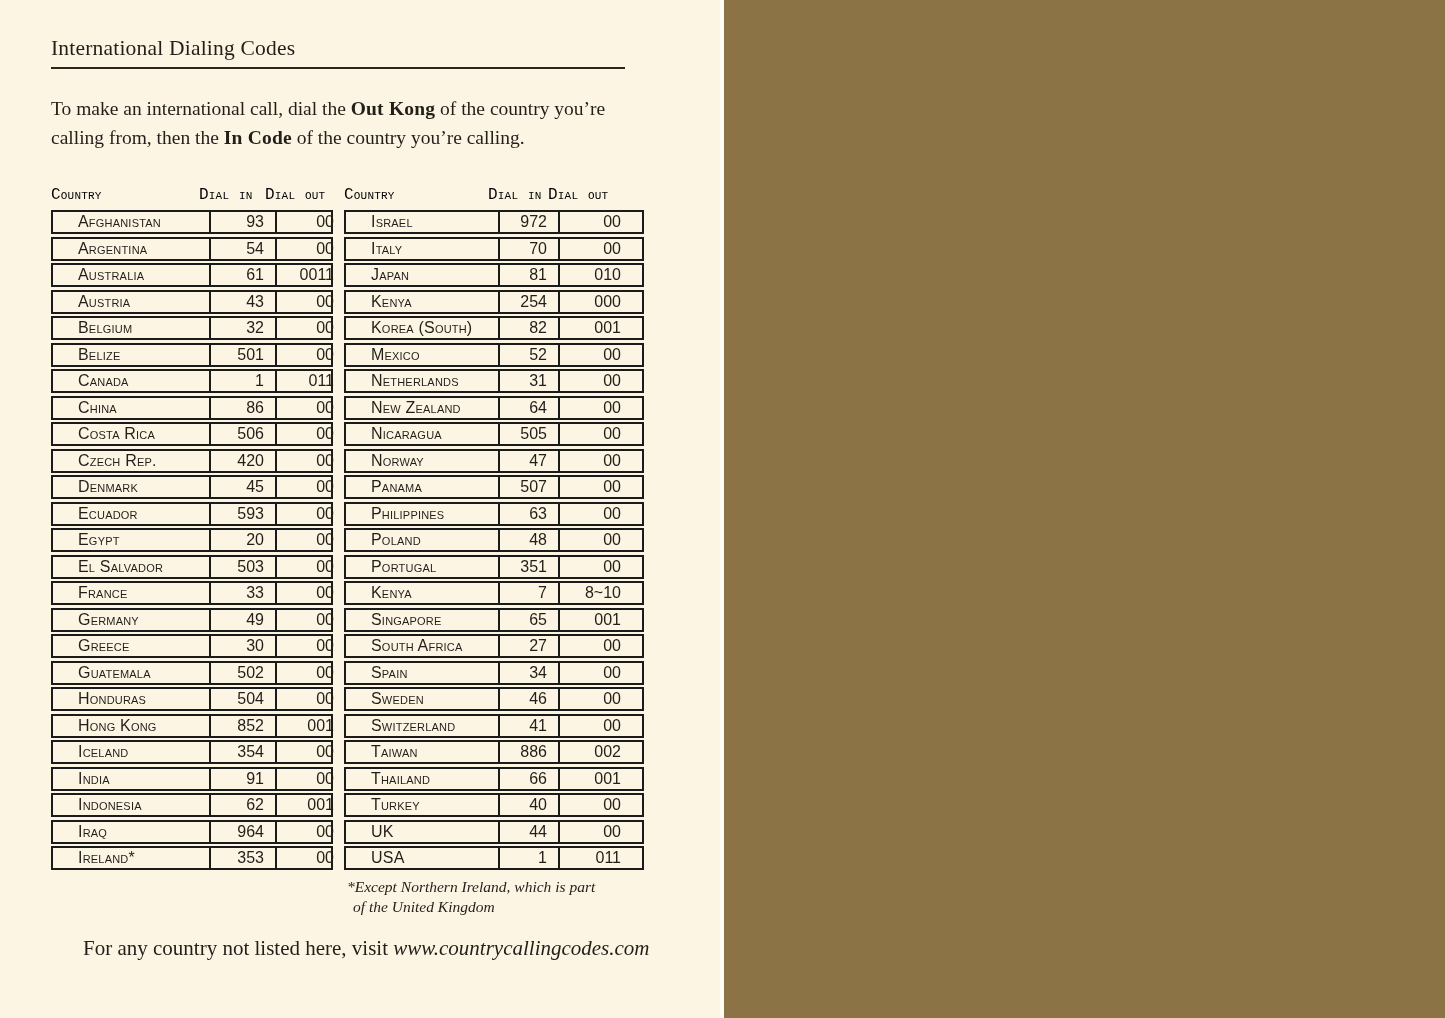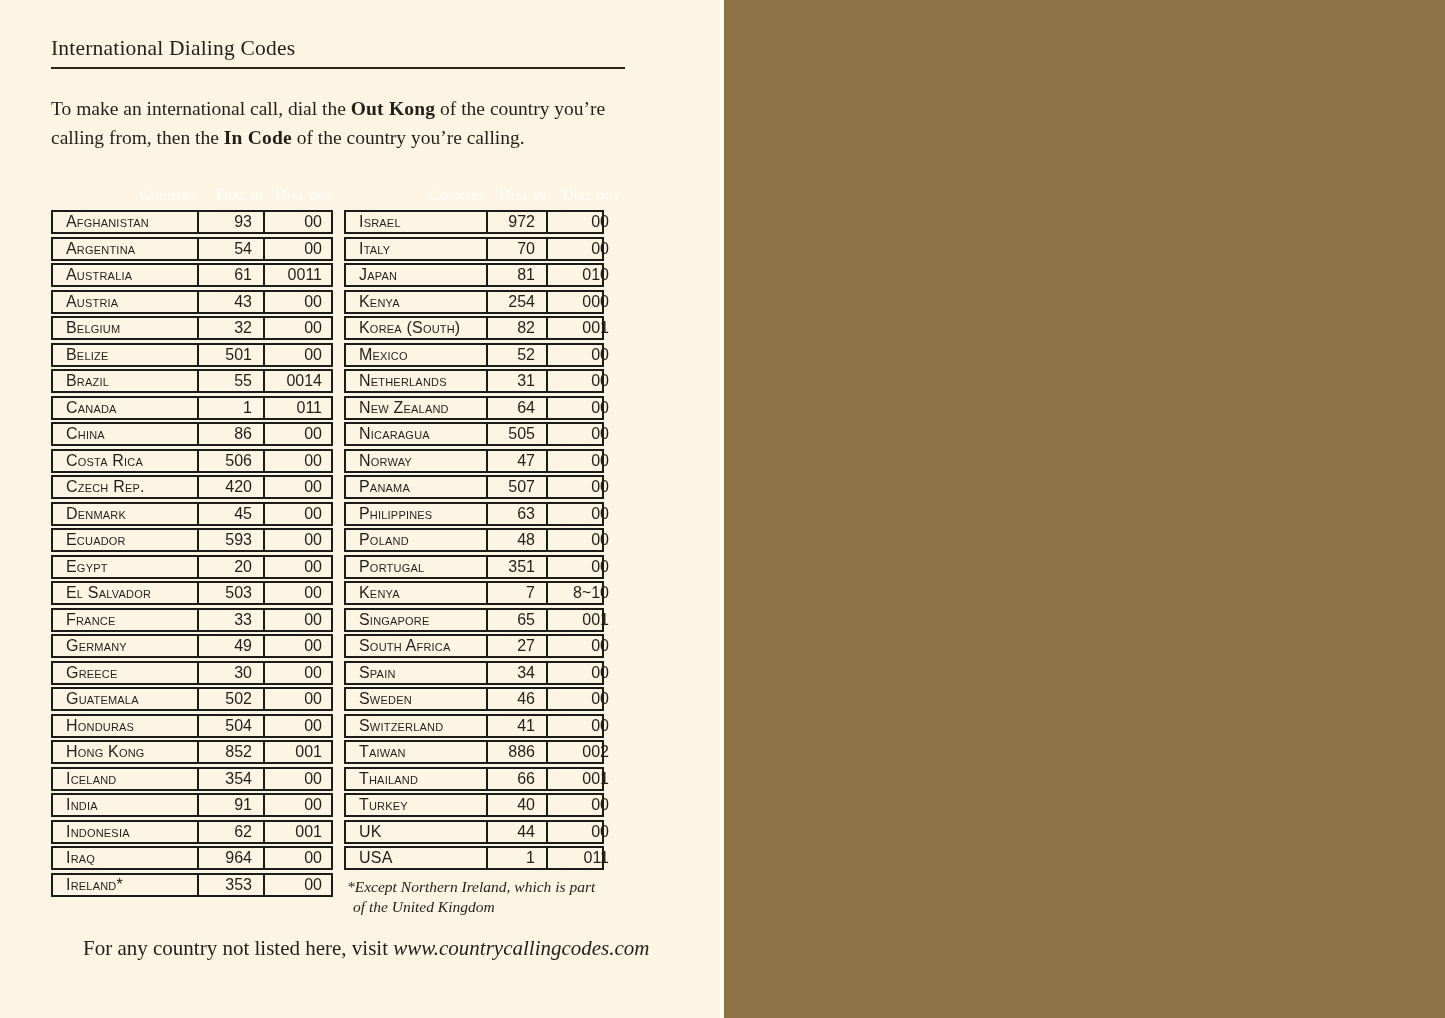--- a/index.html
+++ b/index.html
@@ -45,46 +45,46 @@
     width: 570px;
     font-size: 19.5px;
     line-height: 29.5px;
   }
   .intro b { letter-spacing: 0.2px; }
 
   .thead {
     position: absolute;
     top: 186px;
     display: grid;
-    font-family: Liberation Serif, serif;
+    font-family: Liberation Mono, monospace;
     font-variant: small-caps;
     font-size: 16px;
     letter-spacing: 0.2px;
-    color: #ffffff;
-    text-align: right;
+    color: #000000;
   }
   .thead-left  { left: 51px;  width: 282px; grid-template-columns: 146px 66px 70px; }
   .thead-right { left: 344px; width: 276px; grid-template-columns: 142px 60px 74px; }
   .thead .h { white-space: nowrap; }
   .thead .h.hnum { padding-left: 2px; }
 
   .dtable {
     position: absolute;
     top: 210px;
   }
   .dtable-left  { left: 51px;  width: 282px; }
-  .dtable-right { left: 344px; width: 260px; }
+  .dtable-right { left: 344px; width: 300px; }
   .t-row {
     display: grid;
     box-sizing: border-box;
     height: 24px;
     margin-bottom: 2.5px;
     border: 2px solid #1B1B1B;
     background: #FCF5E4;
     align-items: center;
+    padding-left: 12px;
   }
   .dtable-left  .t-row { grid-template-columns: 144px 66px 70px; }
   .dtable-right .t-row { grid-template-columns: 140px 60px 74px; }
   .cell {
     box-sizing: border-box;
     font-family: "Liberation Sans", sans-serif;
     font-size: 16px;
     line-height: 20px;
     height: 20px;
     overflow: hidden;
@@ -167,25 +167,20 @@
         <div class="cell country">Belgium</div>
         <div class="cell num">32</div>
         <div class="cell num">00</div>
       </div>
       <div class="t-row">
         <div class="cell country">Belize</div>
         <div class="cell num">501</div>
         <div class="cell num">00</div>
       </div>
       <div class="t-row">
-        <div class="cell country">Brazil</div>
-        <div class="cell num">55</div>
-        <div class="cell num">0014</div>
-      </div>
-      <div class="t-row">
         <div class="cell country">Canada</div>
         <div class="cell num">1</div>
         <div class="cell num">011</div>
       </div>
       <div class="t-row">
         <div class="cell country">China</div>
         <div class="cell num">86</div>
         <div class="cell num">00</div>
       </div>
       <div class="t-row">

